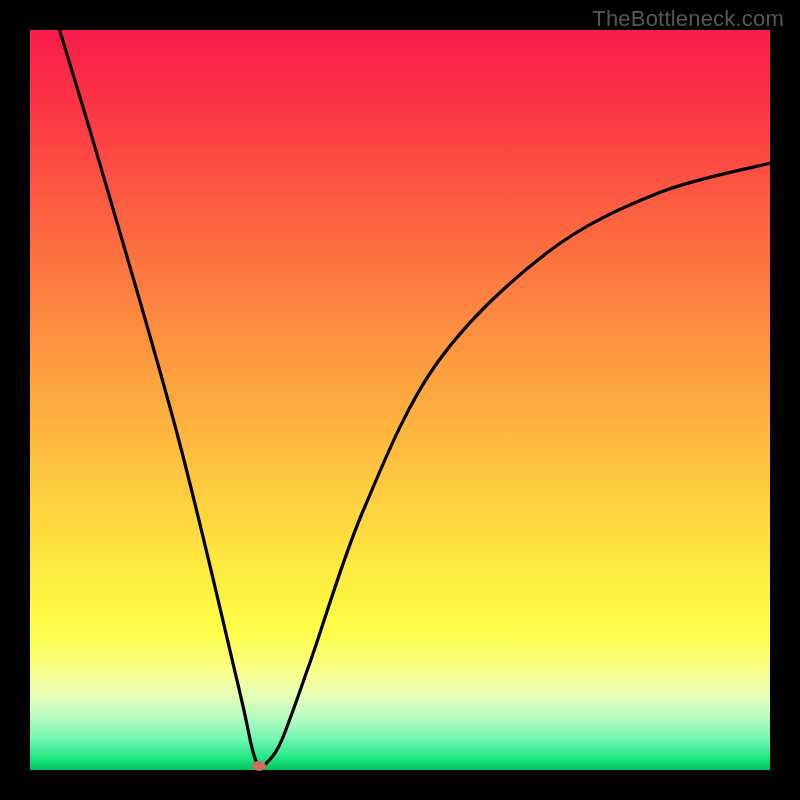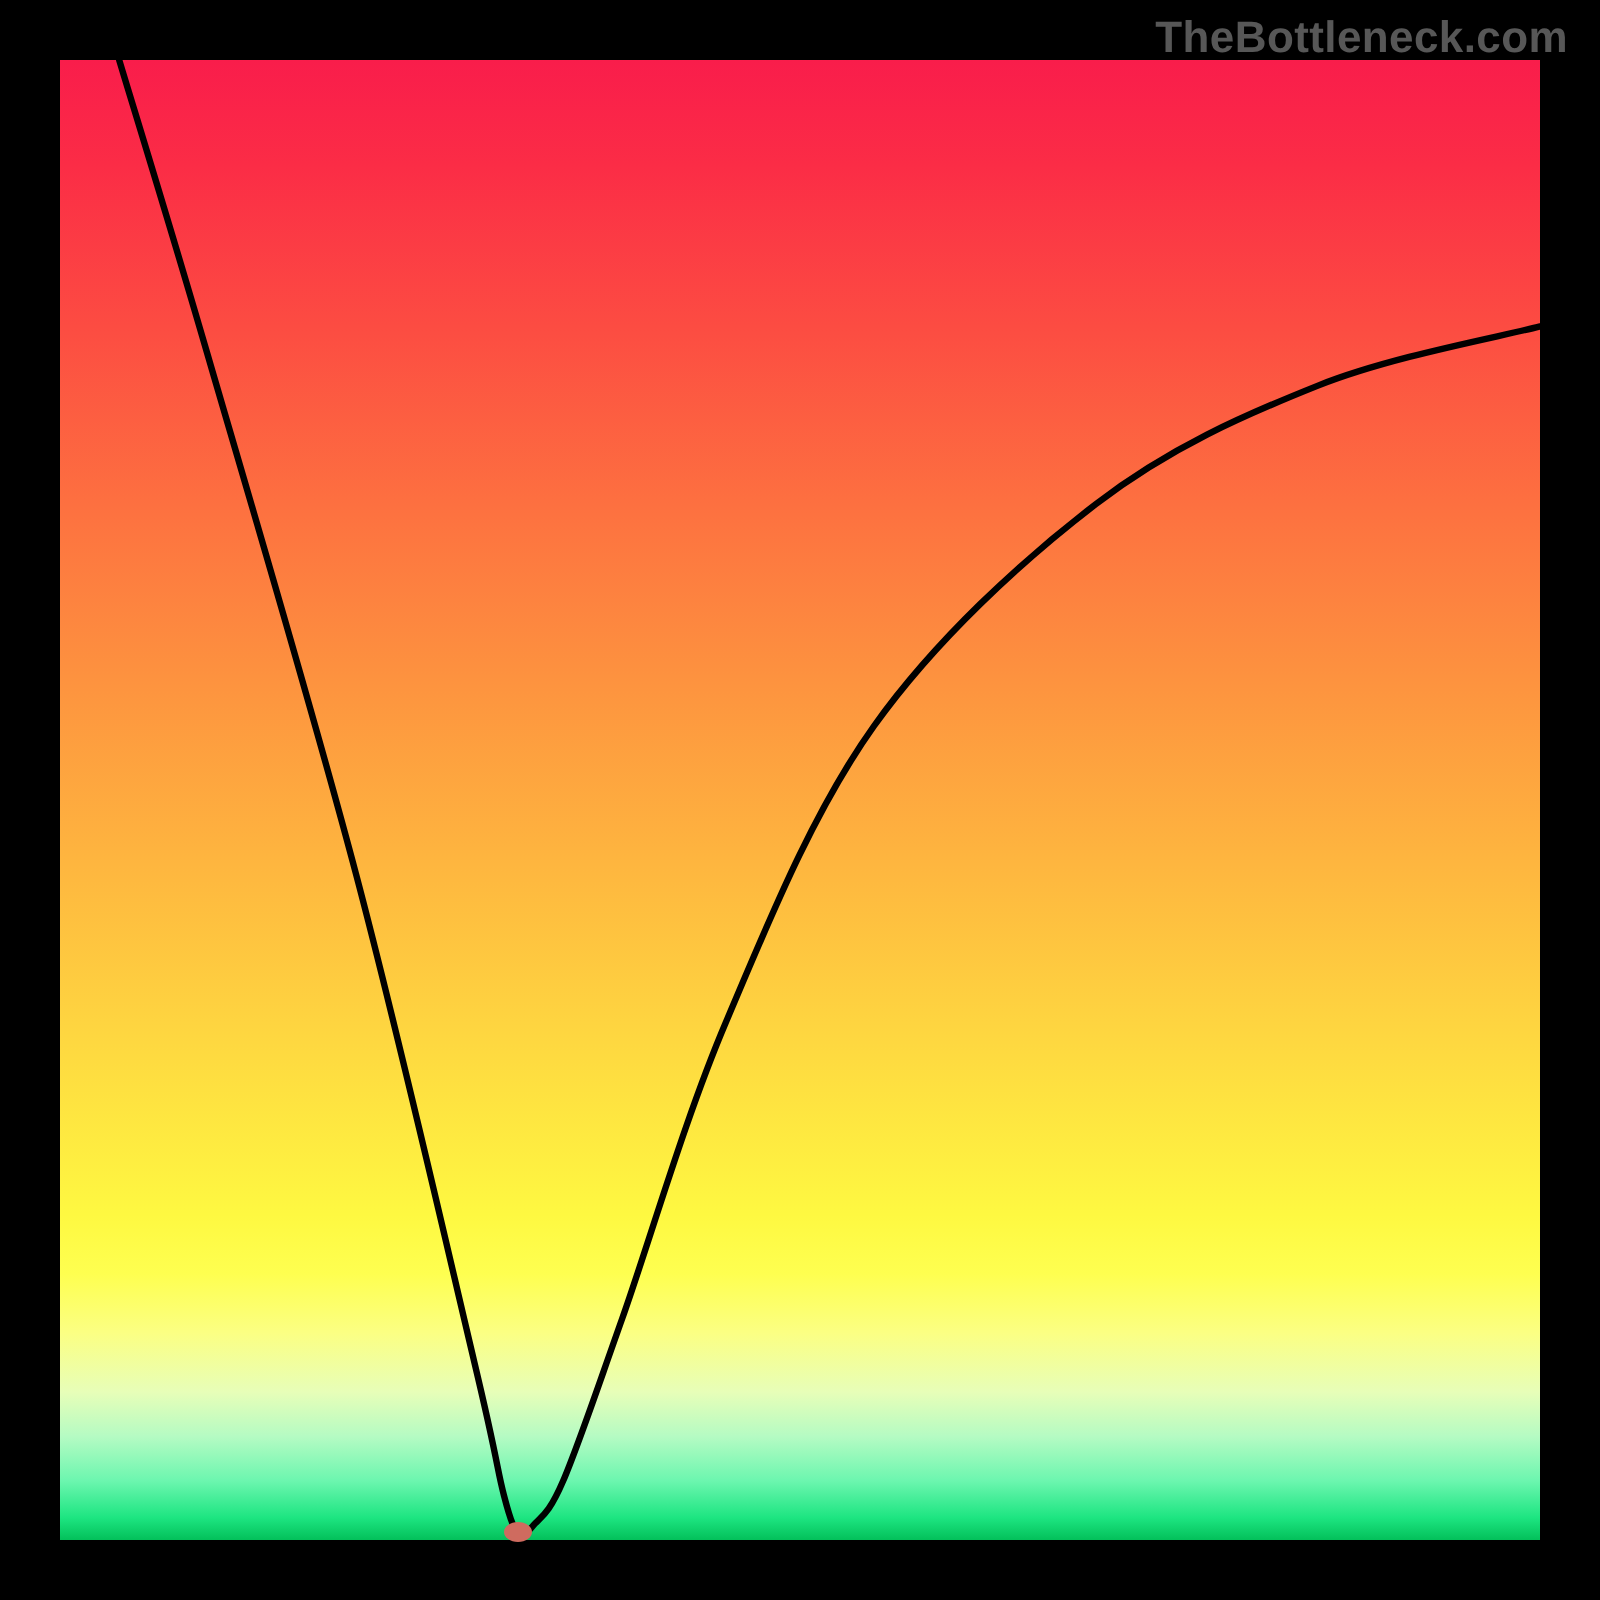--- a/index.html
+++ b/index.html
@@ -10,21 +10,21 @@
     background: #000;
     font-family: Arial, Helvetica, sans-serif;
     position: relative;
   }
   .watermark {
     position: absolute;
     top: 6px;
     right: 16px;
     color: #575757;
     font-size: 22px;
-    font-weight: 700;
+    font-weight: 400;
     z-index: 10;
     letter-spacing: 0.2px;
     text-align: right;
   }
   .plot-frame {
     position: absolute;
     left: 30px;
     top: 30px;
     width: 740px;
     height: 740px;

